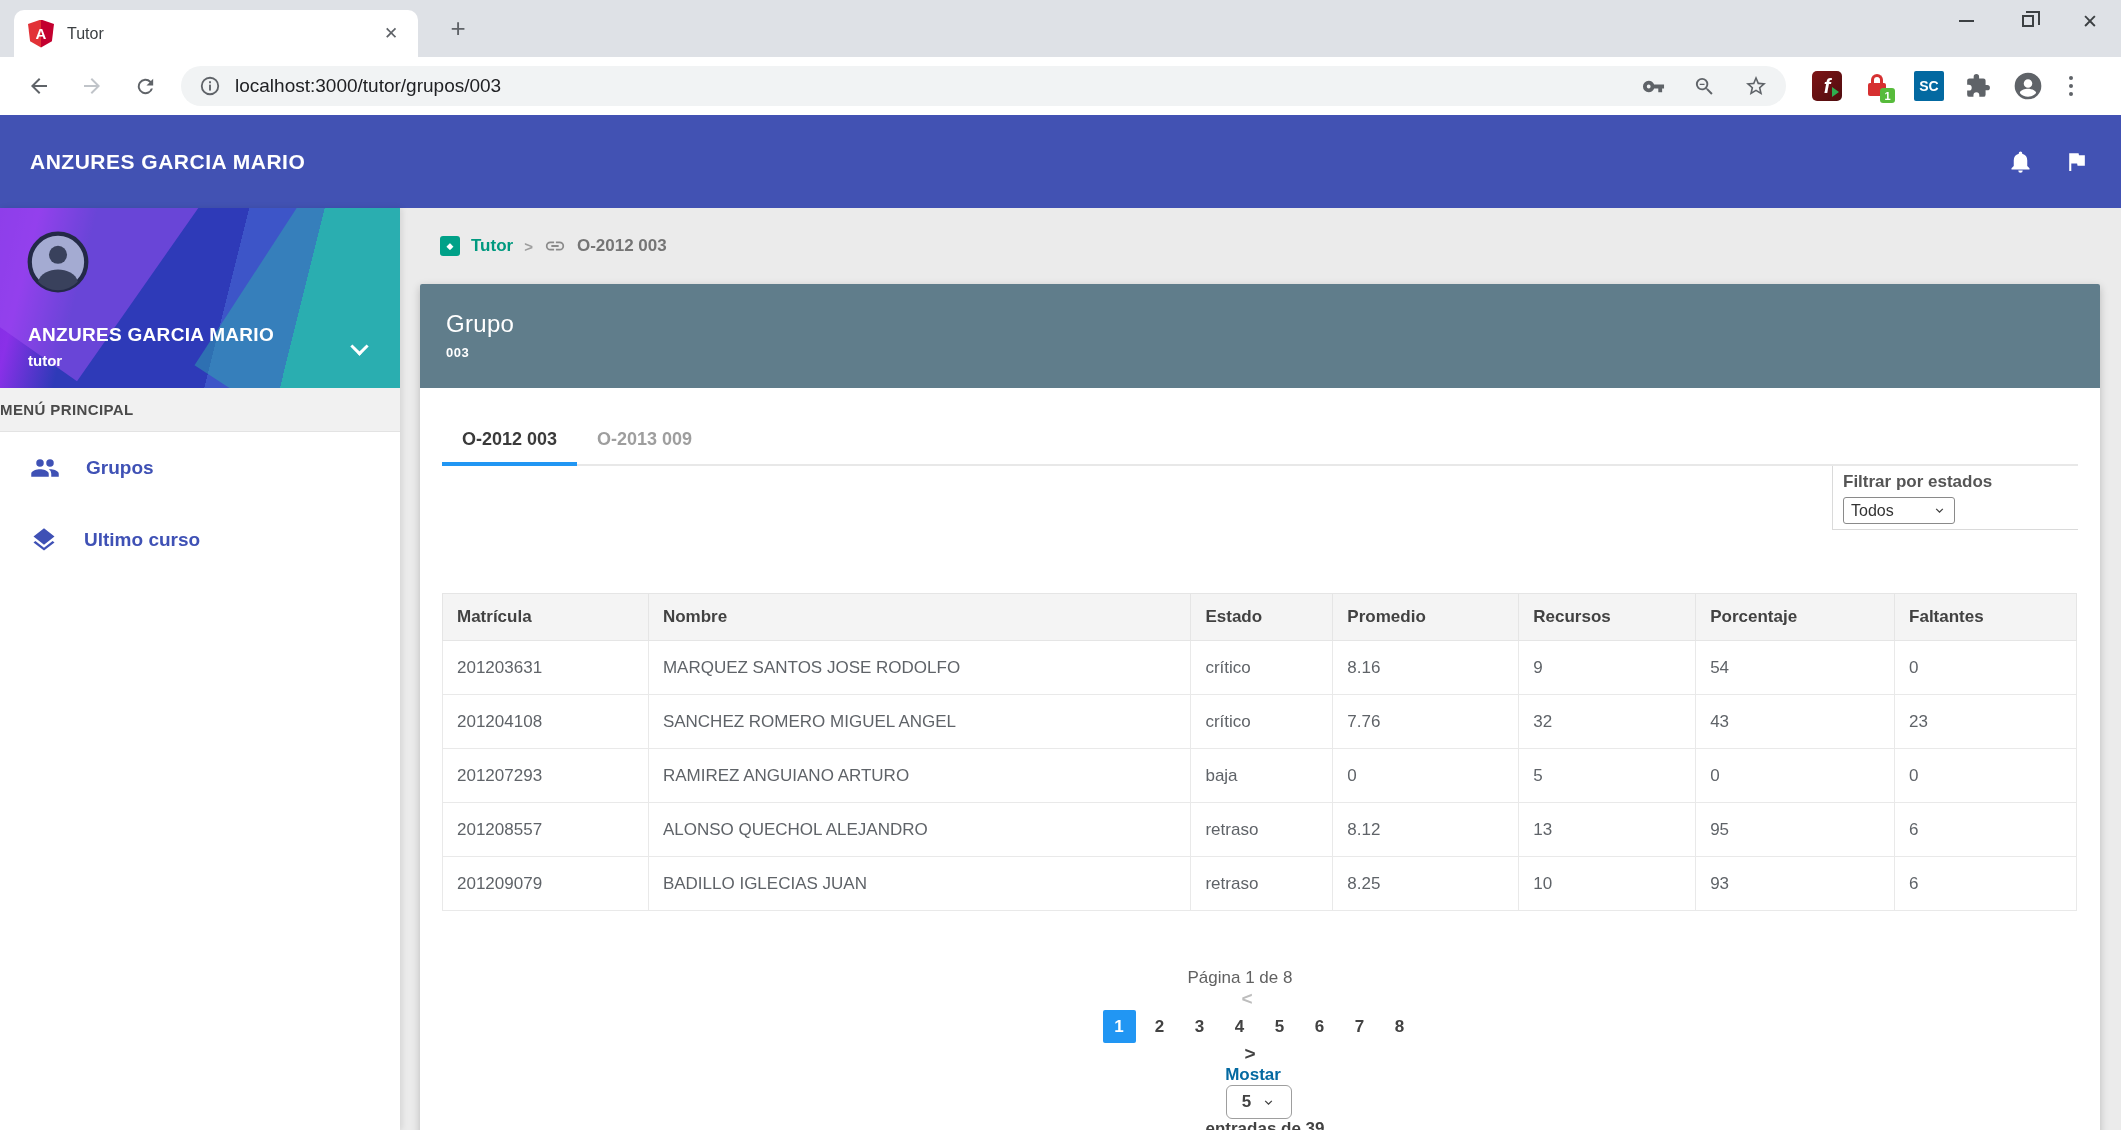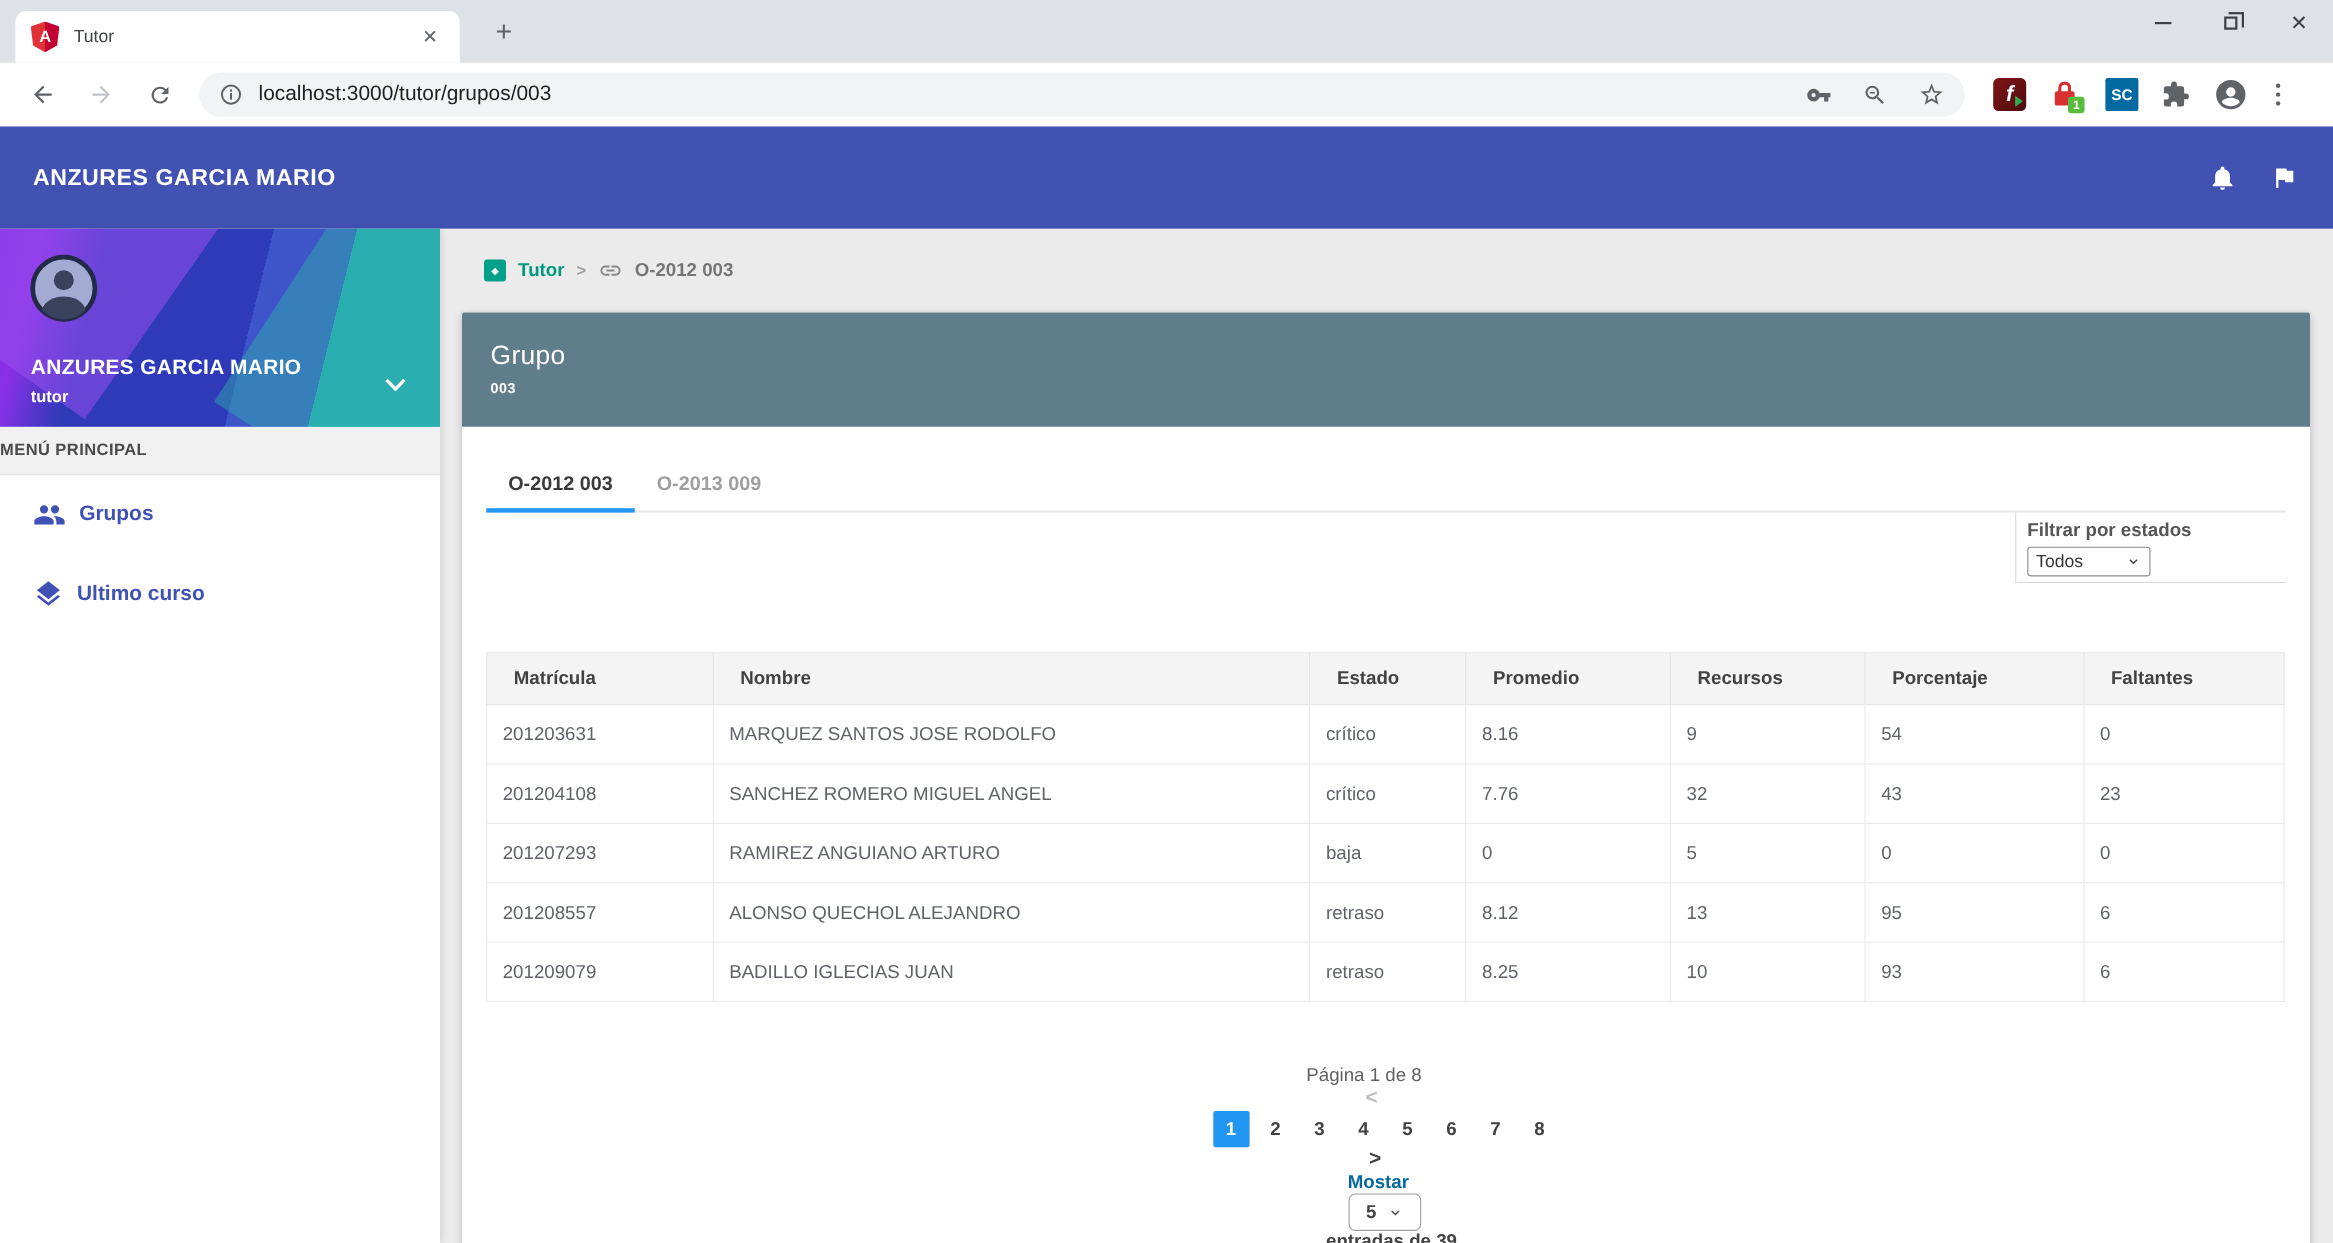--- a/index.html
+++ b/index.html
@@ -66,21 +66,21 @@
                      background:#9a4ef0; opacity:.55; transform:rotate(35deg); }
   .profile::after { content:""; position:absolute; right:-40px; top:-30px; width:190px; height:260px;
                     background:#2fb3ab; opacity:.45; transform:rotate(33deg); }
   .avatar { position:absolute; left:26px; top:22px; width:64px; height:64px; z-index:3; }
   .p-name { position:absolute; left:28px; top:116px; z-index:3; color:#fff; font-weight:bold; font-size:19px; letter-spacing:.3px; }
   .p-role { position:absolute; left:28px; top:144px; z-index:3; color:#fff; font-weight:bold; font-size:15px; }
   .p-chevron { position:absolute; right:34px; top:132px; z-index:3; width:13px; height:13px;
                border-right:3.5px solid #fff; border-bottom:3.5px solid #fff; transform:rotate(45deg); cursor:pointer; }
   .menu-head { height:44px; background:#f1f1f1; border-bottom:1px solid #e3e3e3; display:flex; align-items:center;
                font-size:15px; font-weight:bold; color:#4a4a4a; letter-spacing:.4px; }
-  .menu-item { display:flex; align-items:center; gap:12px; padding-left:30px; height:72px; cursor:pointer; }
+  .menu-item { display:flex; align-items:center; gap:26px; padding-left:30px; height:72px; cursor:pointer; }
   .menu-item span.lbl { color:#3f51b5; font-weight:bold; font-size:19px; }
 
   .main { flex:1; background:#ebebeb; position:relative; }
 
   
   .breadcrumb { height:76px; display:flex; align-items:center; gap:11px; padding-left:40px; }
   .bc-chip { width:20px; height:20px; border-radius:3px; background:#00a188; color:#fff; font-size:9px;
              display:flex; align-items:center; justify-content:center; }
   .bc-root { color:#00997f; font-size:17px; font-weight:bold; cursor:pointer; }
   .bc-sep { color:#9e9e9e; font-size:15px; font-weight:bold; }
@@ -102,21 +102,21 @@
 
   .filter { position:absolute; right:22px; top:78px; width:246px; height:64px;
             border-left:1px solid #dadada; border-bottom:1px solid #dadada; padding:6px 0 0 10px; }
   .filter-label { font-size:17px; font-weight:bold; color:#555; }
   .filter-select { margin-top:5px; width:112px; height:27px; border:1.5px solid #8a8a8a; border-radius:3px;
                    display:flex; align-items:center; justify-content:space-between; padding:0 7px;
                    font-size:16px; color:#333; cursor:pointer; background:#fff; }
 
   
   table.grid { border-collapse:collapse; width:1635px; margin-top:127px; }
-  .grid th { height:47px; background:#f4f4f4; border:1px solid #e5e5e5; text-align:left; padding-left:24px;
+  .grid th { height:47px; background:#f4f4f4; border:1px solid #e5e5e5; text-align:left; padding-left:14px;
              font-size:17px; font-weight:bold; color:#424242; }
   .grid td { height:54px; border:1px solid #e9e9e9; padding-left:14px; font-size:17px; color:#5f6368; }
 
   
   .pagination { display:flex; align-items:center; justify-content:flex-end; margin-top:57px; padding-right:2px;flex-direction:column; }
   .pg-info { color:#616161; font-size:17px; margin-right:38px; }
   .pg-prev { color:#bdbdbd; font-size:19px; font-weight:bold; margin-right:24px; cursor:default; }
   .pg-pages { display:flex; align-items:center; }
   .pg-page { min-width:40px; text-align:center; font-size:17px; font-weight:bold; color:#424242; cursor:pointer; }
   .pg-page.active { min-width:33px; width:33px; height:33px; line-height:33px; background:#2196f3; color:#fff;

